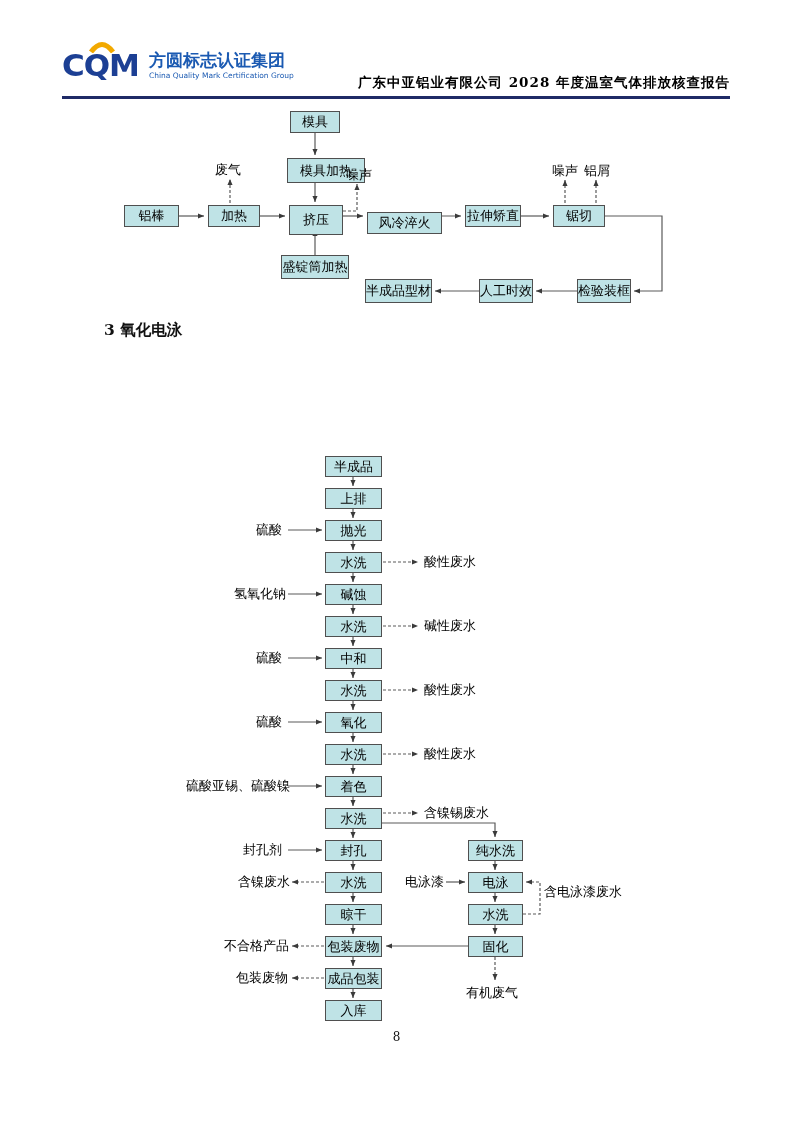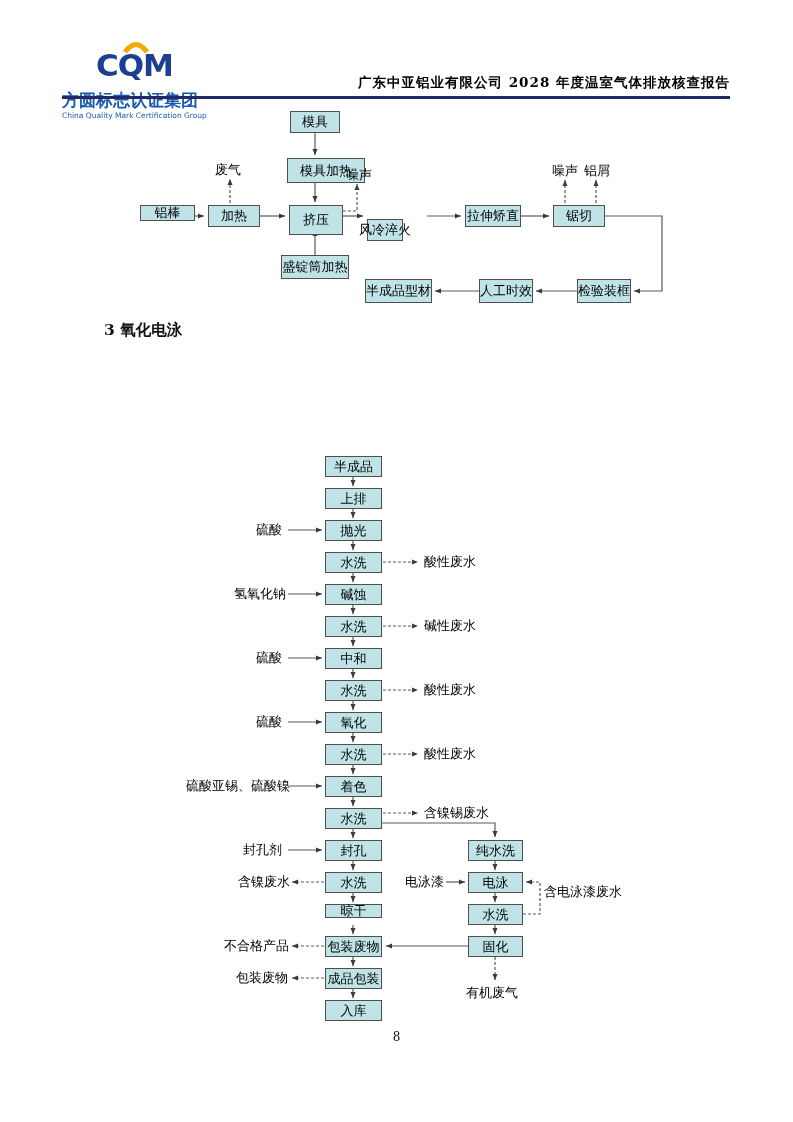--- a/index.html
+++ b/index.html
@@ -1,21 +1,21 @@
 <!DOCTYPE html>
 <html><head>
 <meta charset="utf-8">
 <style>
   html,body{margin:0;padding:0;background:#e8e8e8;}
   .page{
     position:relative;width:793px;height:1122px;margin:0 auto;background:#ffffff;
     font-family:"DejaVu Serif","Liberation Serif",serif;color:#111;overflow:hidden;
   }
   
-  .hdr-logo{position:absolute;left:62px;top:50px;display:flex;align-items:center;gap:10px;flex-direction:column;}
+  .hdr-logo{position:absolute;left:62px;top:50px;display:flex;align-items:center;gap:10px;}
   .logo-acronym{position:relative;font-family:"DejaVu Sans","Liberation Sans",sans-serif;
     font-weight:bold;font-size:31px;letter-spacing:-1px;color:#1c3f94;line-height:1;}
   .logo-swoosh{position:absolute;left:26px;top:-8px;}
   .logo-names{display:flex;flex-direction:column;line-height:1.1;}
   .logo-cn{font-family:"DejaVu Sans","Liberation Sans",sans-serif;font-weight:bold;
     font-size:17px;color:#1b5ab2;}
   .logo-en{font-family:"DejaVu Sans","Liberation Sans",sans-serif;font-size:7.5px;
     color:#1b5ab2;margin-top:2px;}
   .hdr-title{position:absolute;right:63px;top:74px;font-weight:bold;font-size:13.5px;
     letter-spacing:1px;color:#000;}
@@ -121,24 +121,24 @@
         <path d="M324,946 L292,946" marker-end="url(#ah)"></path>
         <path d="M324,978 L292,978" marker-end="url(#ah)"></path>
         <path d="M523,914 L540,914 L540,882 L526,882" marker-end="url(#ah)"></path>
         <path d="M495,957 L495,980" marker-end="url(#ah)"></path>
       </g>
     </g>
   </svg>
 
   <div class="n" style="left:290px;top:111px;width:50px;height:22px">模具</div>
   <div class="n" style="left:287px;top:158px;width:78px;height:25px">模具加热</div>
-  <div class="n" style="left:140px;top:205px;width:55px;height:16px">铝棒</div>
+  <div class="n" style="left:124px;top:205px;width:55px;height:22px">铝棒</div>
   <div class="n" style="left:208px;top:205px;width:52px;height:22px">加热</div>
   <div class="n" style="left:289px;top:205px;width:54px;height:30px">挤压</div>
-  <div class="n" style="left:367px;top:219px;width:36px;height:22px">风冷淬火</div>
+  <div class="n" style="left:367px;top:212px;width:75px;height:22px">风冷淬火</div>
   <div class="n" style="left:465px;top:205px;width:56px;height:22px">拉伸矫直</div>
   <div class="n" style="left:553px;top:205px;width:52px;height:22px">锯切</div>
   <div class="n" style="left:281px;top:255px;width:68px;height:24px">盛锭筒加热</div>
   <div class="n" style="left:365px;top:279px;width:67px;height:24px">半成品型材</div>
   <div class="n" style="left:479px;top:279px;width:54px;height:24px">人工时效</div>
   <div class="n" style="left:577px;top:279px;width:54px;height:24px">检验装框</div>
 
   <div class="lb" style="left:215px;top:163px">废气</div>
   <div class="lb" style="left:346px;top:168px">噪声</div>
   <div class="lb" style="left:552px;top:164px">噪声</div>
@@ -153,21 +153,21 @@
   <div class="n" style="left:325px;top:584px;width:57px;height:21px">碱蚀</div>
   <div class="n" style="left:325px;top:616px;width:57px;height:21px">水洗</div>
   <div class="n" style="left:325px;top:648px;width:57px;height:21px">中和</div>
   <div class="n" style="left:325px;top:680px;width:57px;height:21px">水洗</div>
   <div class="n" style="left:325px;top:712px;width:57px;height:21px">氧化</div>
   <div class="n" style="left:325px;top:744px;width:57px;height:21px">水洗</div>
   <div class="n" style="left:325px;top:776px;width:57px;height:21px">着色</div>
   <div class="n" style="left:325px;top:808px;width:57px;height:21px">水洗</div>
   <div class="n" style="left:325px;top:840px;width:57px;height:21px">封孔</div>
   <div class="n" style="left:325px;top:872px;width:57px;height:21px">水洗</div>
-  <div class="n" style="left:325px;top:904px;width:57px;height:14px">晾干</div>
+  <div class="n" style="left:325px;top:904px;width:57px;height:21px">晾干</div>
   <div class="n" style="left:325px;top:936px;width:57px;height:21px">包装废物</div>
   <div class="n" style="left:325px;top:968px;width:57px;height:21px">成品包装</div>
   <div class="n" style="left:325px;top:1000px;width:57px;height:21px">入库</div>
 
   <div class="n" style="left:468px;top:840px;width:55px;height:21px">纯水洗</div>
   <div class="n" style="left:468px;top:872px;width:55px;height:21px">电泳</div>
   <div class="n" style="left:468px;top:904px;width:55px;height:21px">水洗</div>
   <div class="n" style="left:468px;top:936px;width:55px;height:21px">固化</div>
 
   <div class="lb" style="left:256px;top:523px">硫酸</div>

